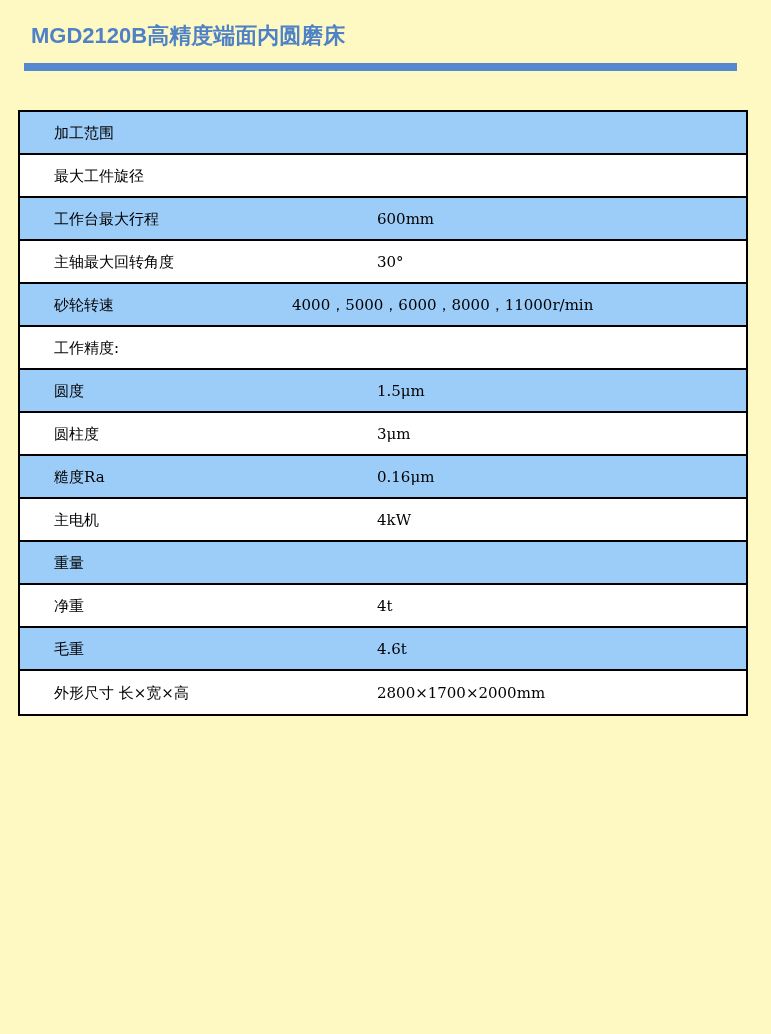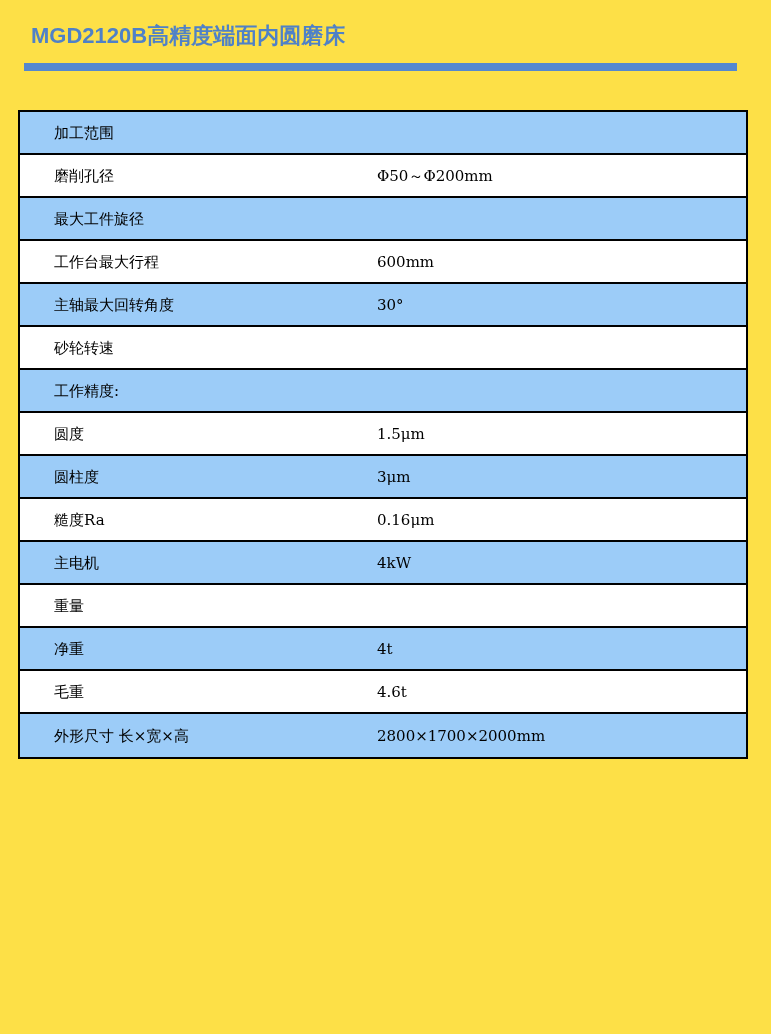--- a/index.html
+++ b/index.html
@@ -8,21 +8,21 @@
     --row_alt: #9CCCF8;
     --border: #000000;
   }
   * { margin: 0; padding: 0; box-sizing: border-box; }
   html, body {
     width: 771px; height: 1034px;
     background: #ffffff;
     overflow: hidden;
     font-family: "DejaVu Serif", "Liberation Serif", serif;
   }
-  .page { position: relative; width: 771px; height: 1034px; background: #fde047; text-align: right; }
+  .page { position: relative; width: 771px; height: 1034px; background: #fef9c3; text-align: right; }
 
   .title {
     position: absolute;
     left: 31px; top: 21px;
     font-family: "Liberation Sans", "DejaVu Sans", sans-serif;
     font-size: 22px;
     font-weight: bold;
     color: var(--title);
     white-space: nowrap;
   }
@@ -68,44 +68,41 @@
     <h1 class="title">MGD2120B高精度端面内圆磨床</h1>
     <div class="divider"></div>
   </header>
 
   <div class="spec-table" id="spec-table">
     <div class="row">
       <span class="label">加工范围</span>
       <span class="value"></span>
     </div>
 
-    <div class="row">
-      <span class="label">磨削孔径</span>
-      <span class="value">Φ50～Φ200mm</span>
-    </div>
 
 
     <div class="row">
       <span class="label">最大工件旋径</span>
       <span class="value"></span>
     </div>
 
 
     <div class="row">
       <span class="label">工作台最大行程</span>
       <span class="value">600mm</span>
     </div>
 
     <div class="row">
       <span class="label">主轴最大回转角度</span>
       <span class="value">30°</span>
     </div>
 
     <div class="row">
       <span class="label">砂轮转速</span>
+      <span class="value long">4000，5000，6000，8000，11000r/min</span>
     </div>
 
     <div class="row">
       <span class="label">工作精度:</span>
       <span class="value"></span>
     </div>
 
     <div class="row">
       <span class="label">圆度</span>
       <span class="value">1.5μm</span>

